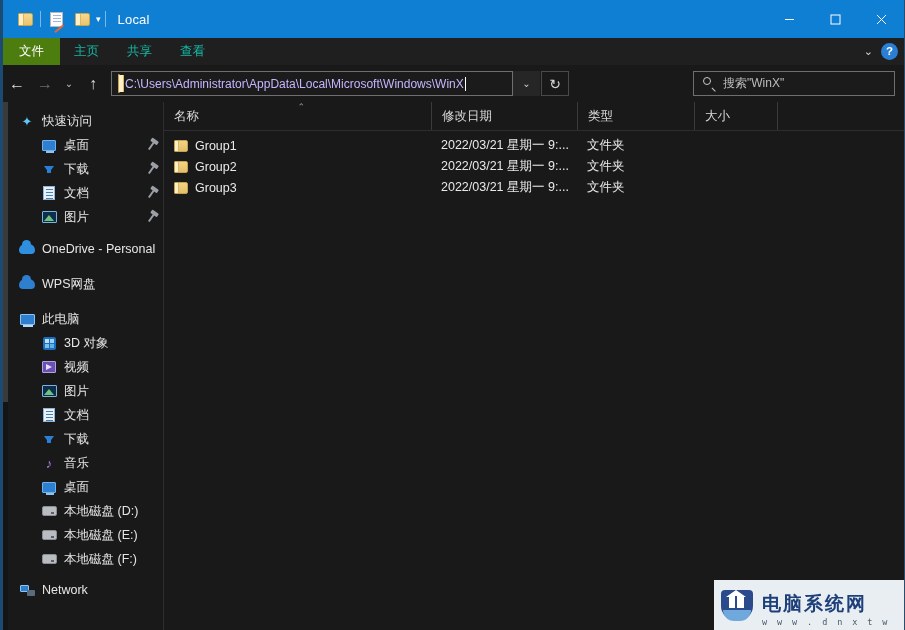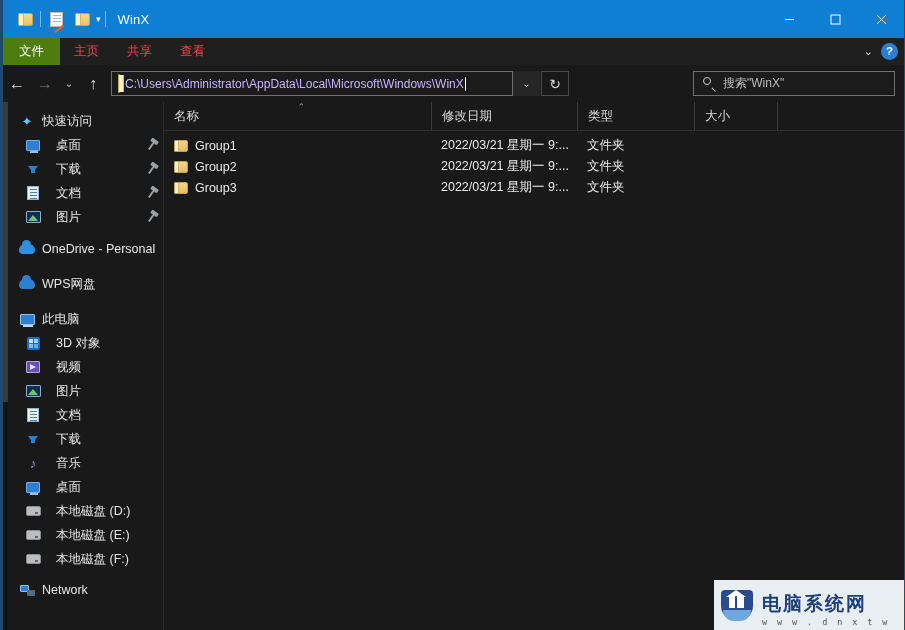--- a/index.html
+++ b/index.html
@@ -93,21 +93,21 @@
   
   .ribbon {
     position: absolute; top: 38px; left: 0; right: 0;
     height: 27px;
     background: #1f1f1f;
     display: flex; align-items: stretch;
   }
   .tab {
     display: flex; align-items: center; justify-content: center;
     padding: 0 14px;
-    color: #ef4444;
+    color: #14b8a6;
     font-size: 12.5px;
   }
   .tab.file {
     background: #4d7c0f;
     color: #ffffff;
     padding: 0 16px;
   }
   .ribbon-right {
     position: absolute; right: 6px; top: 0;
     height: 27px; display: flex; align-items: center; gap: 8px;
@@ -216,21 +216,21 @@
   }
   .sb-list { padding-top: 7px; }
   .sb-item {
     height: 24px;
     display: flex; align-items: center;
     padding-left: 16px;
     color: #e6e6e6;
     font-size: 12.5px;
     position: relative;
   }
-  .sb-item.indent { padding-left: 22px; gap: 8px; }
+  .sb-item.indent { padding-left: 38px; }
   .sb-item.selected {
     background: #2c2c2c;
     border-top: 1px solid #3a3a3a;
     border-bottom: 1px solid #3a3a3a;
     height: 22px;
   }
   .sb-icon {
     width: 16px; height: 16px; margin-right: 7px;
     flex: 0 0 16px;
     display:flex; align-items:center; justify-content:center;
@@ -439,21 +439,21 @@
       <div class="qat-sep"></div>
       <div class="qat-btn">
           <span class="ico-doc-pencil"></span>
         </div>
       <div class="qat-btn">
           <span class="ico-folder-sm"></span>
         </div>
       <div class="qat-caret">▾</div>
       <div class="qat-sep"></div>
     </div>
-    <div class="win-title">WinX</div>
+    <div class="win-title">Local</div>
     <div class="winbtns">
       <div class="winbtn">
         <svg width="11" height="11" viewBox="0 0 11 11">
             <line x1="1" y1="5.5" x2="10" y2="5.5" stroke="#fff" stroke-width="1"></line>
           </svg>
       </div>
       <div class="winbtn">
         <svg width="11" height="11" viewBox="0 0 11 11">
             <rect x="1" y="1" width="9" height="9" fill="none" stroke="#fff" stroke-width="1"></rect>
           </svg>

